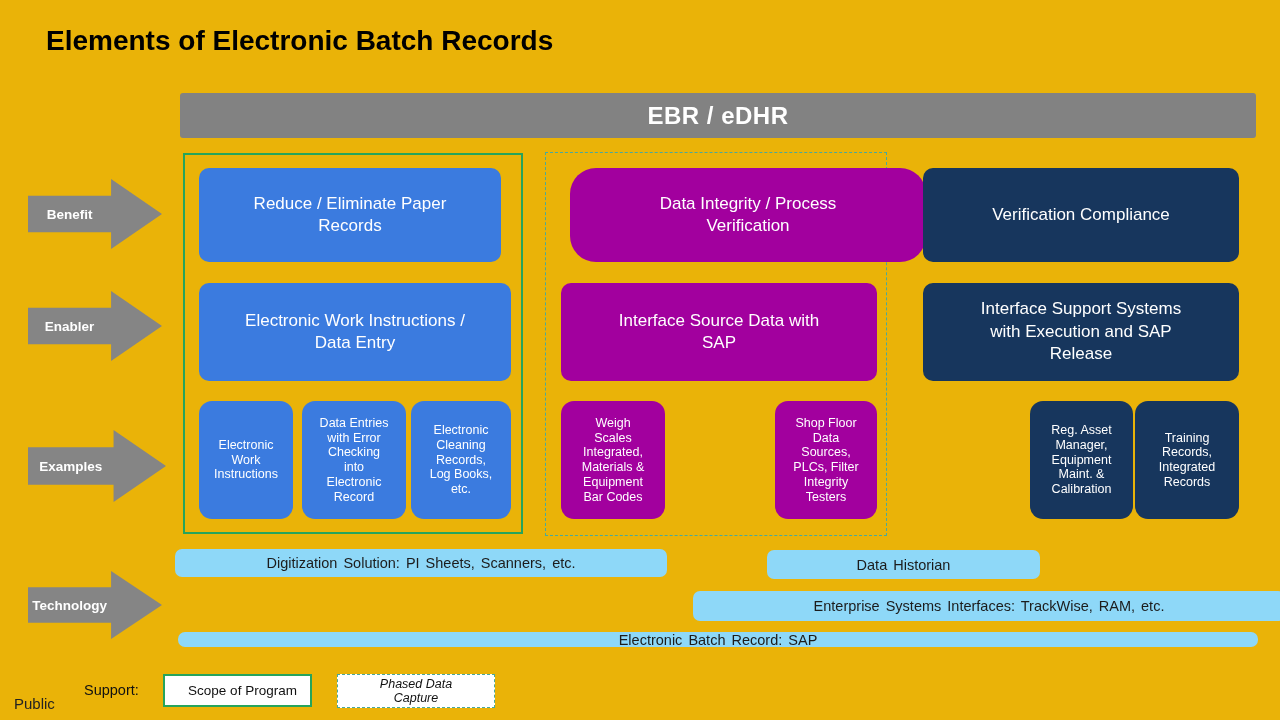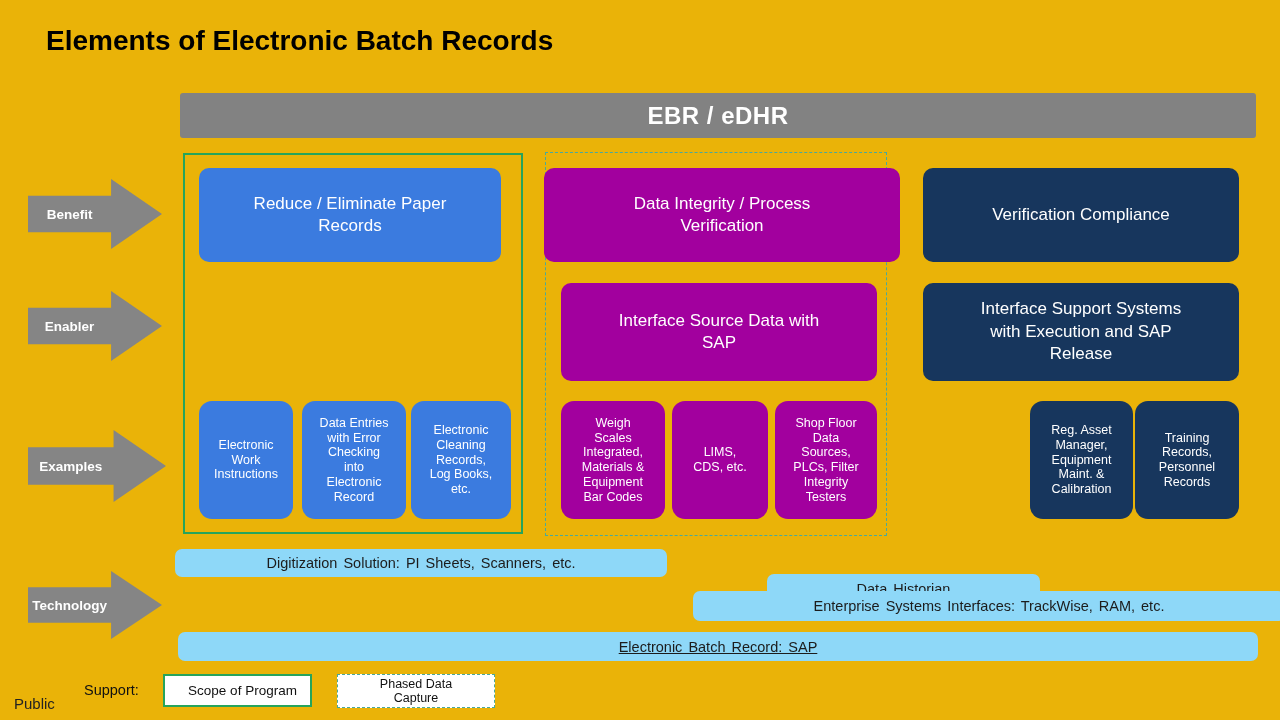--- a/index.html
+++ b/index.html
@@ -38,30 +38,30 @@
   .arrow .al{position:absolute;left:0;width:62%;top:50%;transform:translateY(-50%);
     text-align:center;color:#fff;font-weight:700;font-size:13.5px;}
   #arrow-benefit{left:28px;top:179px;width:134px;height:70px;}
   #arrow-enabler{left:28px;top:291px;width:134px;height:70px;padding-left:44px;}
   #arrow-examples{left:28px;top:430px;width:138px;height:72px;}
   #arrow-technology{left:28px;top:571px;width:134px;height:68px;}
   
   .tbar{background:var(--tech_blue,#8ED8F8);border-radius:7px;display:flex;align-items:center;
     justify-content:center;color:#1c1c1c;font-size:14.5px;word-spacing:2px;}
   #tbar-digitization{left:175px;top:549px;width:492px;height:28px;}
-  #tbar-historian{left:767px;top:574px;width:273px;height:29px;}
+  #tbar-historian{left:767px;top:550px;width:273px;height:29px;}
   #tbar-enterprise{left:693px;top:591px;width:592px;height:30px;}
-  #tbar-ebr{left:178px;top:632px;width:1080px;height:29px;text-decoration:underline;}
+  #tbar-ebr{left:178px;top:632px;width:1080px;height:15px;}
   
   #legend-label{left:84px;top:682px;font-size:14.5px;color:#111;}
   #legend-scope{left:163px;top:674px;width:149px;height:33px;background:#fff;
     display:flex;align-items:center;justify-content:center;font-size:13.5px;color:#111;}
   #legend-phased{left:337px;top:674px;width:158px;height:34px;background:#fff;
     display:flex;align-items:center;justify-content:center;font-size:12.5px;color:#111;
-    text-align:center;line-height:1.15;}
+    text-align:center;line-height:1.15;font-style:italic;}
   #legend-phased .t{white-space:pre-line;}
   #footer-public{left:14px;top:695px;font-size:15px;color:#222;}
 </style>
 </head>
 <body>
 
 <div id="slide">
 
   <div class="abs" id="page-title">Elements of Electronic Batch Records</div>
 
@@ -82,28 +82,32 @@
     <span class="al">Technology</span>
   </div>
   <div class="abs arrow" id="arrow-examples">
     <span class="al">Examples</span>
   </div>
 
   <div class="abs box big c-blue row-benefit" style="left:199px;width:302px;">
     <span class="t">Reduce / Eliminate Paper
 Records</span>
   </div>
-  <div class="abs box big c-purple row-benefit" style="left:544px;width:356px;">
+  <div class="abs box big c-purple row-benefit" style="left:570px;width:356px;border-radius:26px;">
     <span class="t">Data Integrity / Process
 Verification</span>
   </div>
   <div class="abs box big c-navy row-benefit" style="left:923px;width:316px;">
     <span class="t">Verification Compliance</span>
   </div>
 
+  <div class="abs box big c-blue row-enabler" style="left:199px;width:312px;">
+    <span class="t">Electronic Work Instructions /
+Data Entry</span>
+  </div>
   <div class="abs box big c-purple row-enabler" style="left:561px;width:316px;">
     <span class="t">Interface Source Data with
 SAP</span>
   </div>
   <div class="abs box big c-navy row-enabler" style="left:923px;width:316px;">
     <span class="t">Interface Support Systems
 with Execution and SAP
 Release</span>
   </div>
 
@@ -129,44 +133,40 @@
   </div>
 
   <div class="abs box ex c-purple row-ex" style="left:561px;width:104px;">
     <span class="t">Weigh
 Scales
 Integrated,
 Materials &amp;
 Equipment
 Bar Codes</span>
   </div>
-  <div class="abs box ex c-purple row-ex" style="left:672px;width:96px;">
-    <span class="t">LIMS,
-CDS, etc.</span>
-  </div>
   <div class="abs box ex c-purple row-ex" style="left:775px;width:102px;">
     <span class="t">Shop Floor
 Data
 Sources,
 PLCs, Filter
 Integrity
 Testers</span>
   </div>
 
   <div class="abs box ex c-navy row-ex" style="left:1030px;width:103px;">
     <span class="t">Reg. Asset
 Manager,
 Equipment
 Maint. &amp;
 Calibration</span>
   </div>
   <div class="abs box ex c-navy row-ex" style="left:1135px;width:104px;">
     <span class="t">Training
 Records,
-Personnel
+Integrated
 Records</span>
   </div>
 
   <div class="abs tbar" id="tbar-digitization">
     <span>Digitization Solution: PI Sheets, Scanners, etc.</span>
   </div>
   <div class="abs tbar" id="tbar-historian">
     <span>Data Historian</span>
   </div>
   <div class="abs tbar" id="tbar-enterprise">

